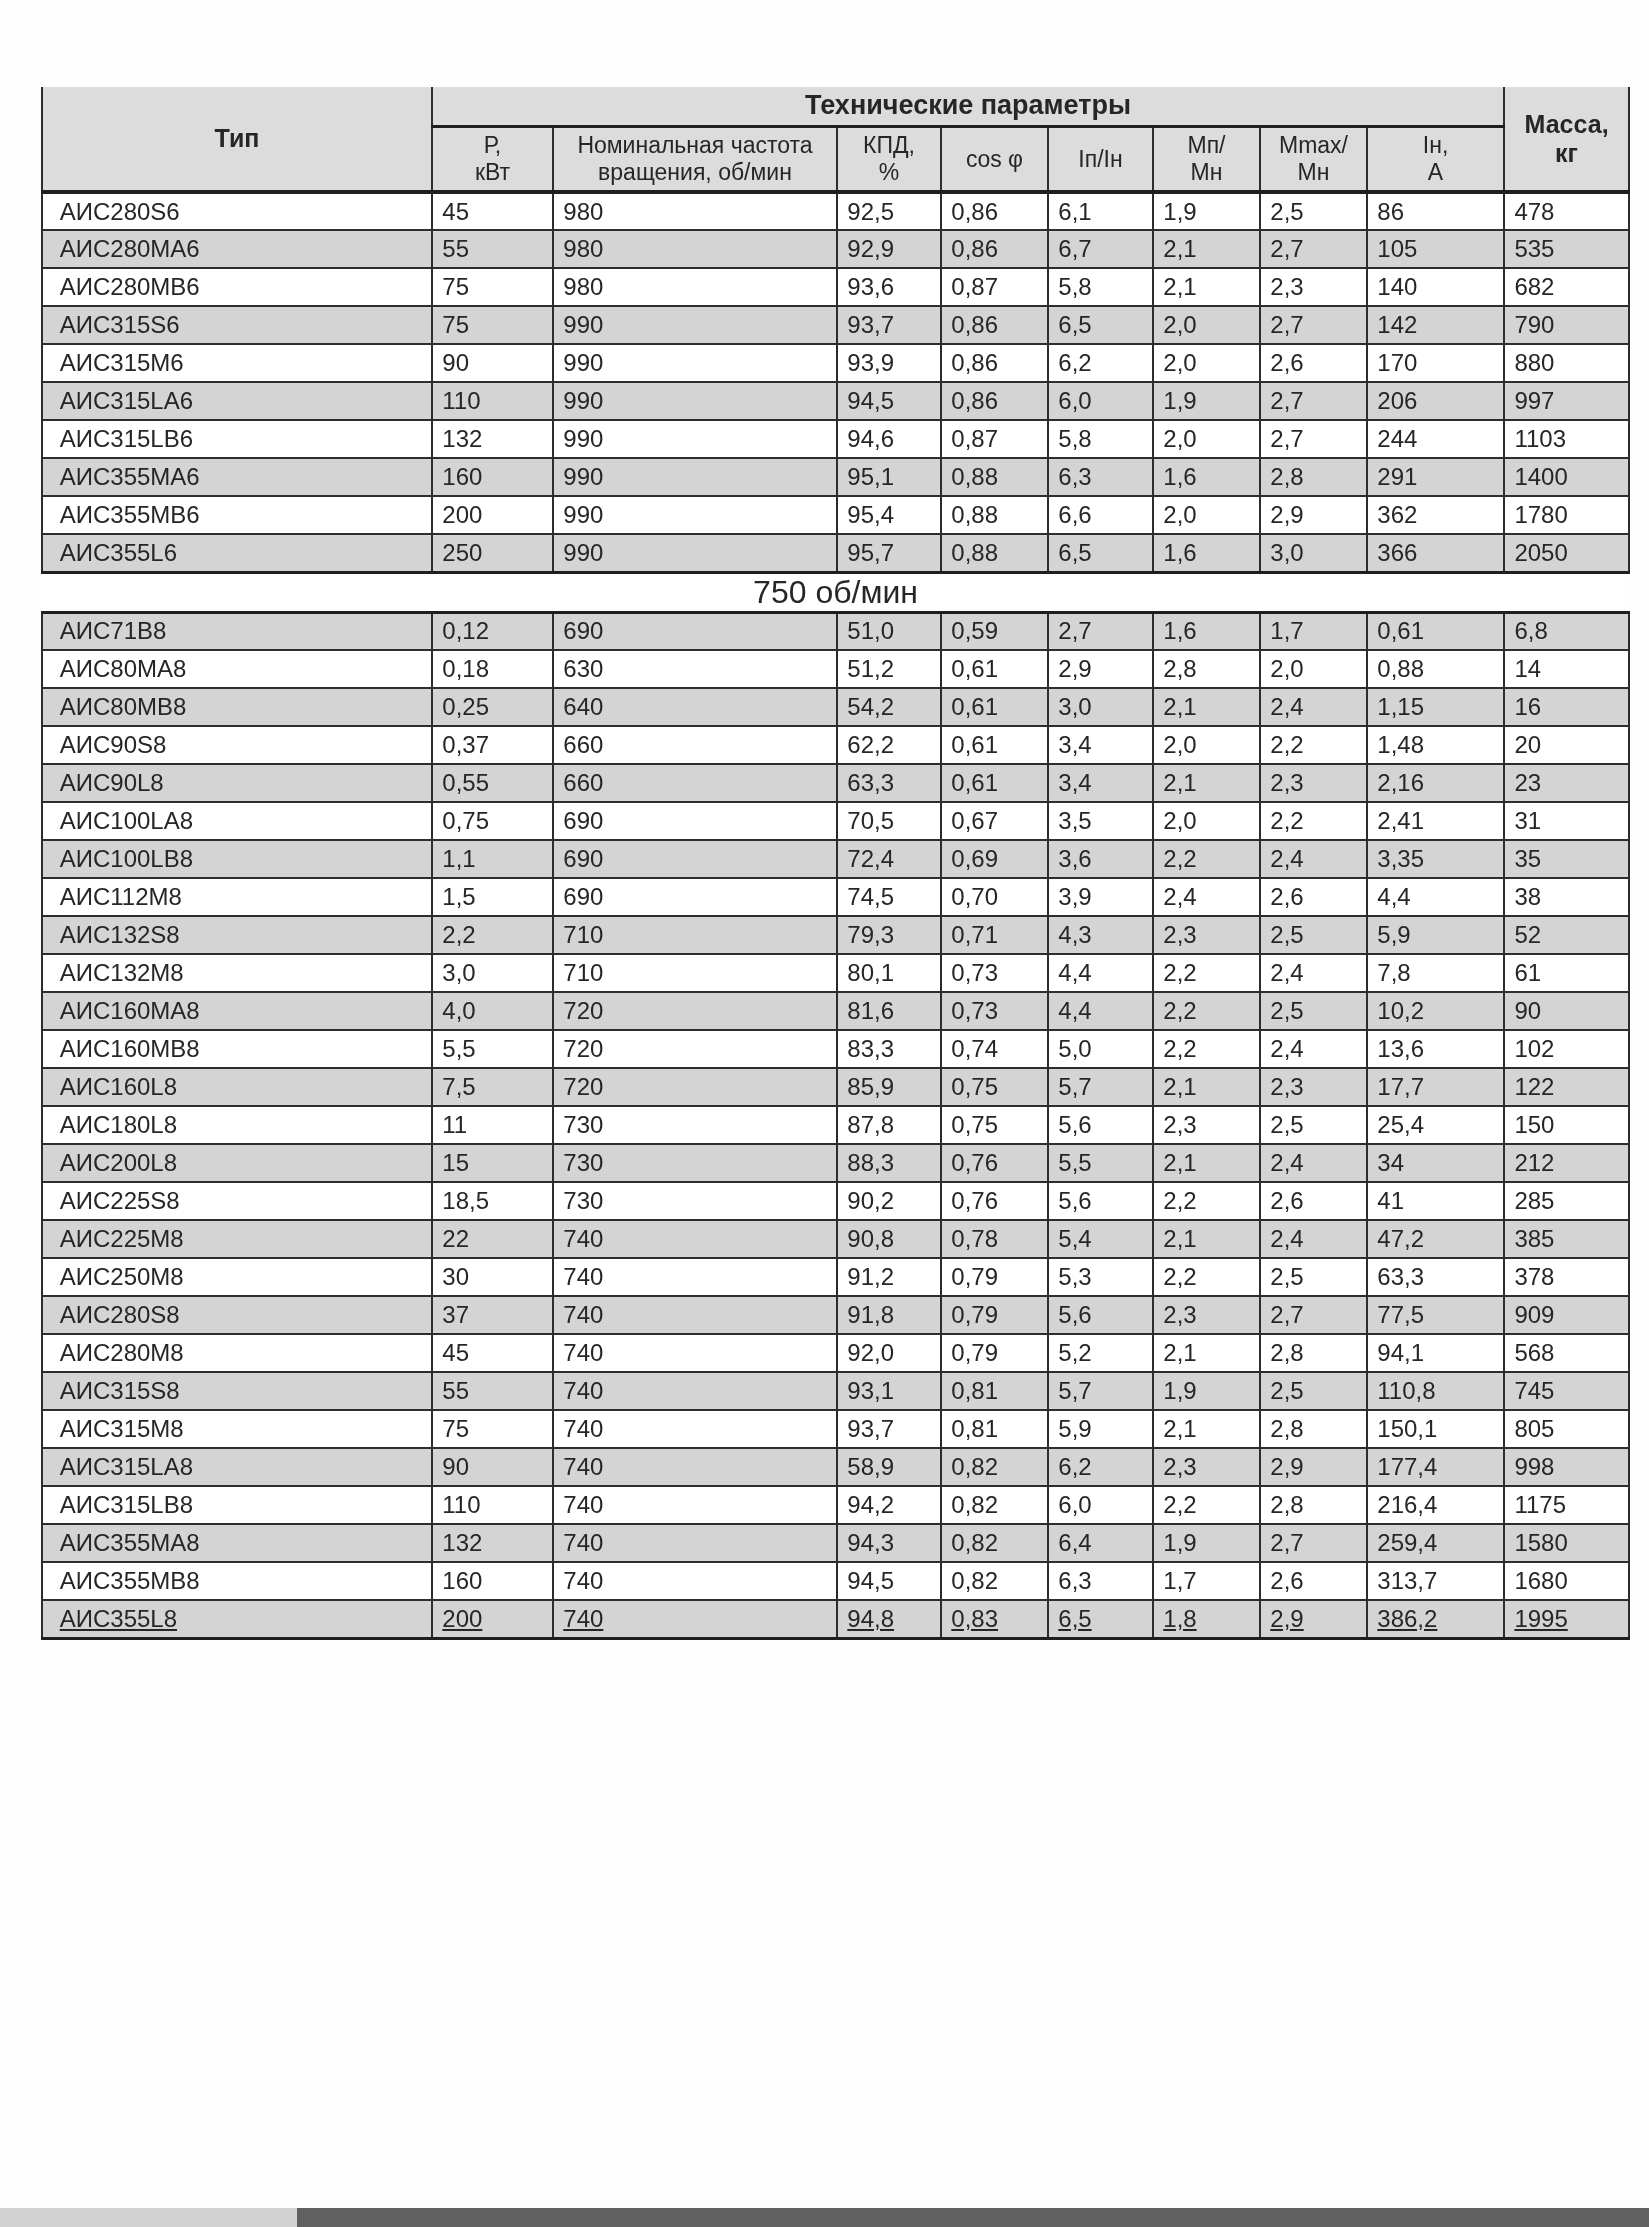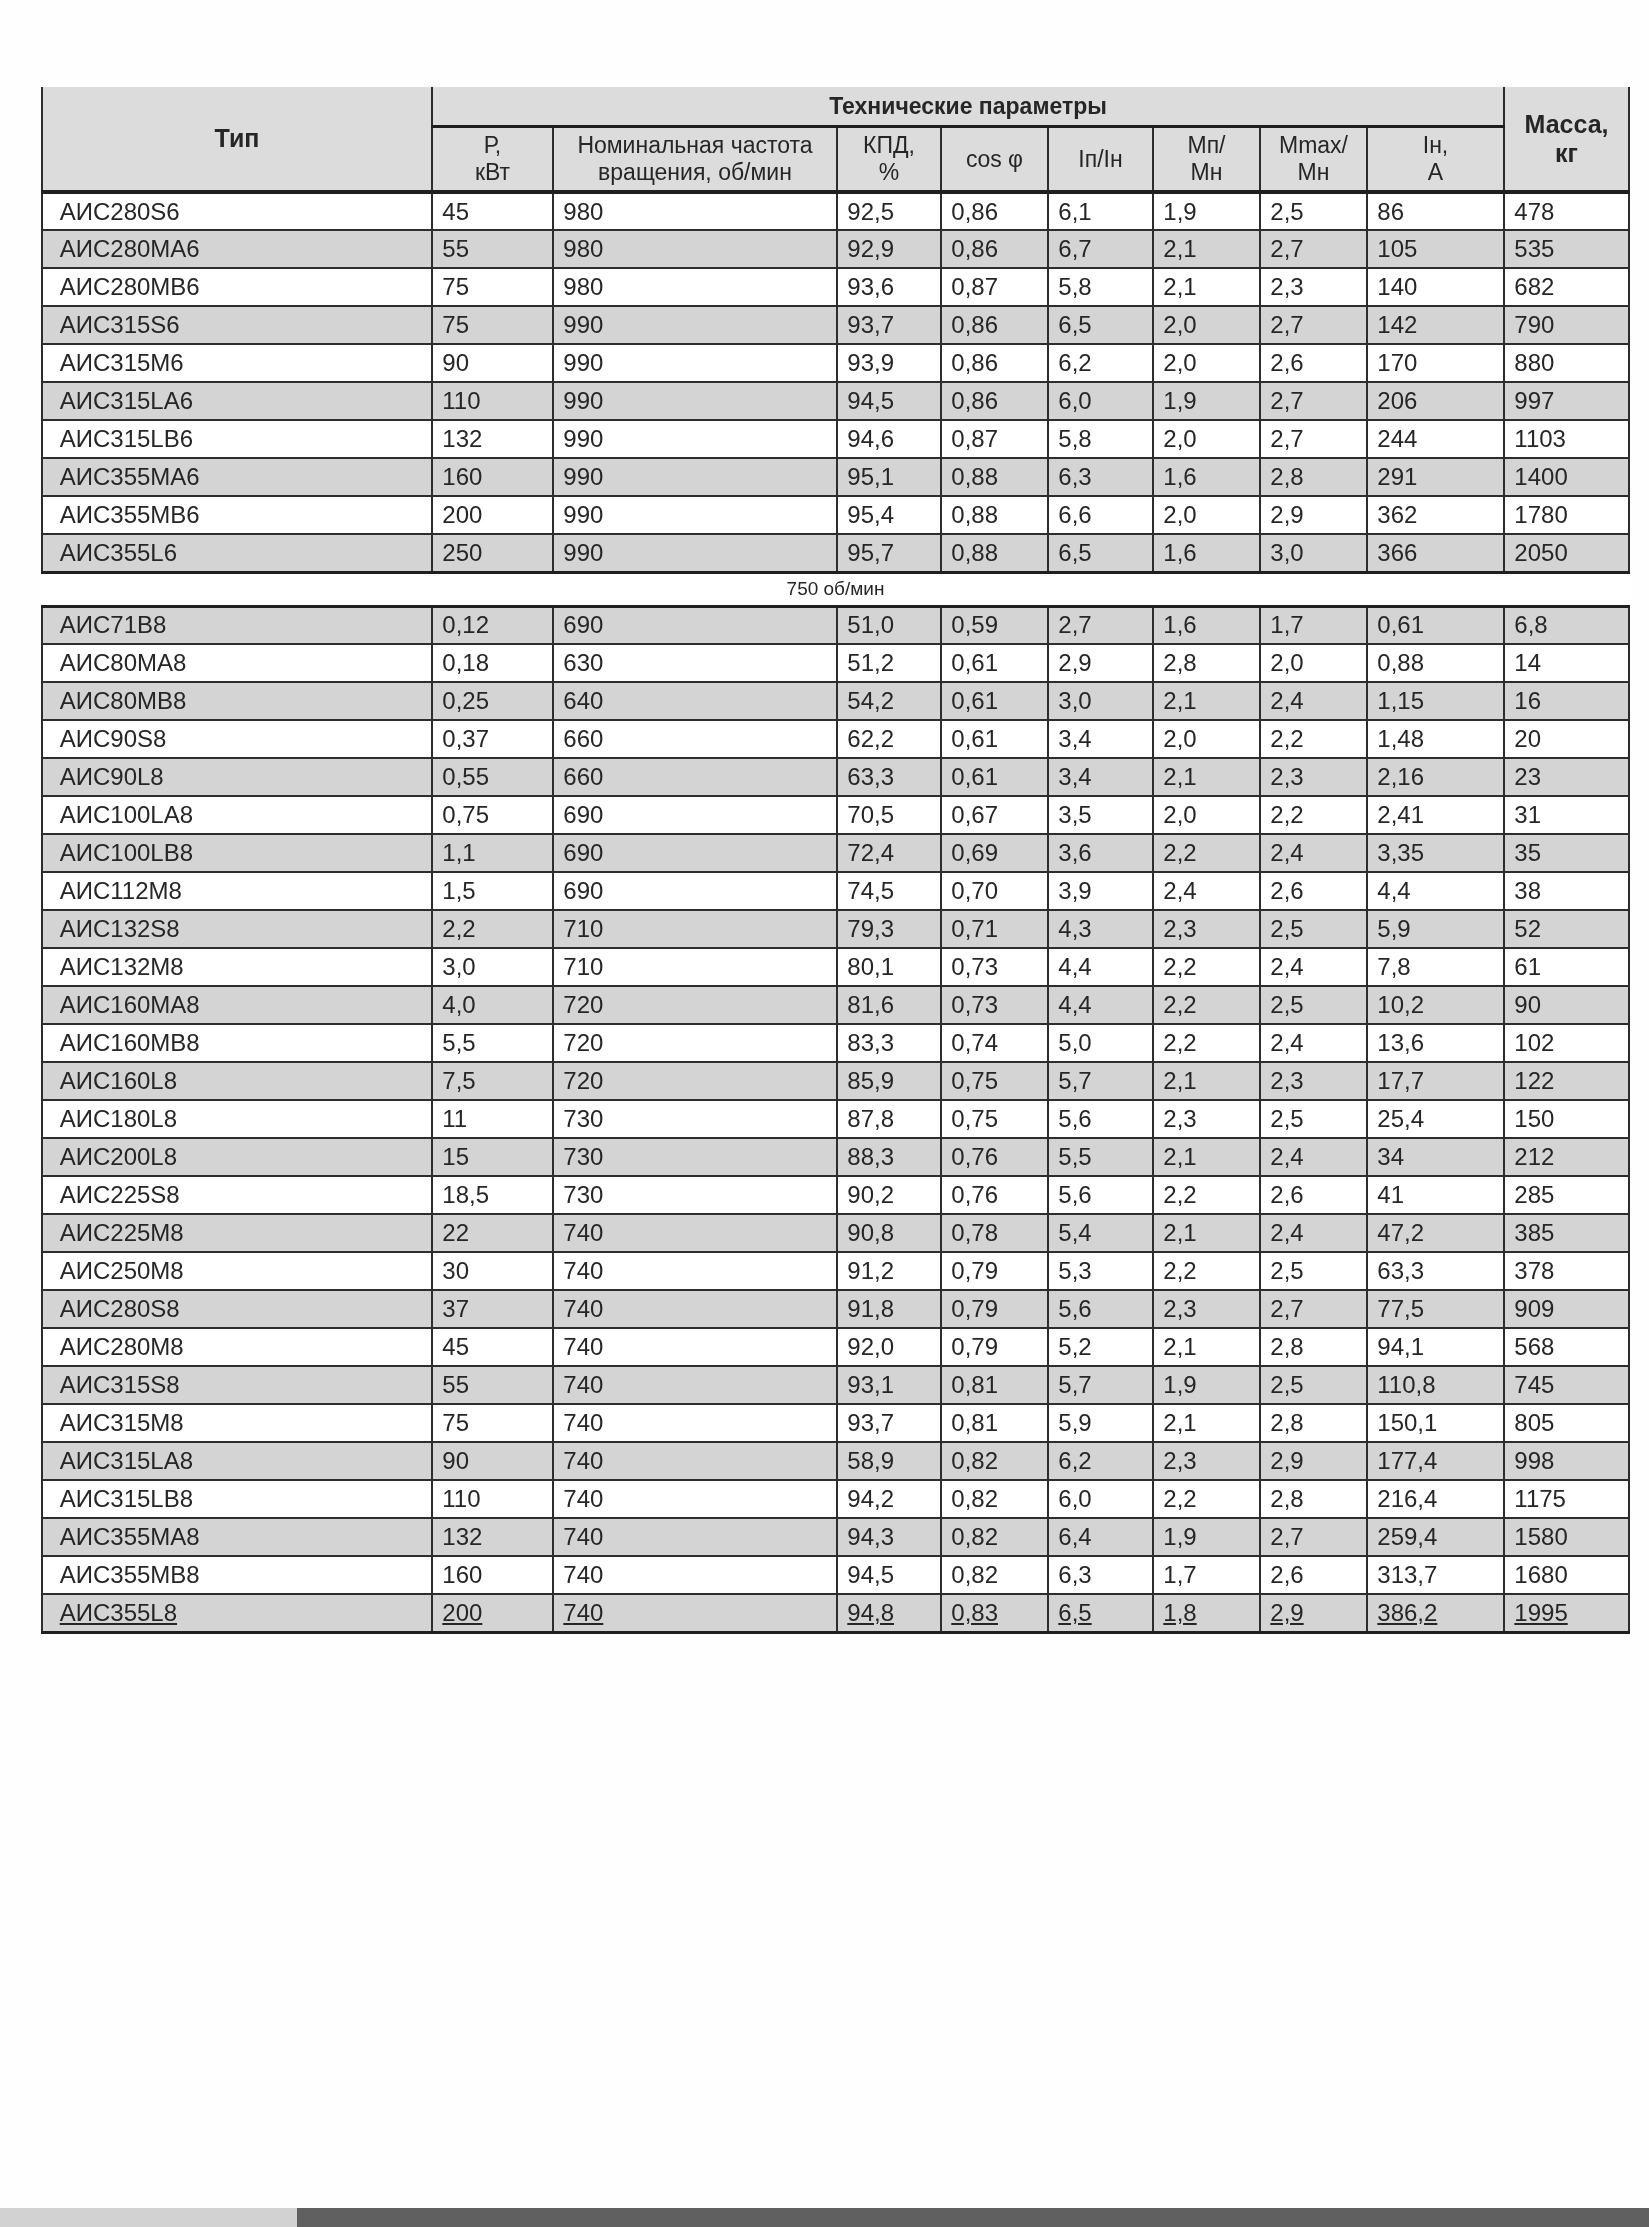--- a/index.html
+++ b/index.html
@@ -25,21 +25,21 @@
     background: #dcdcdc;
     vertical-align: middle;
     text-align: center;
     border-left: 2px solid #2d2d2d;
     border-right: 2px solid #2d2d2d;
     white-space: pre-line;
     line-height: 1.15;
   }
   th.th-group {
     height: 39px;
-    font-size: 23px;
+    font-size: 27px;
     font-weight: bold;
     border-bottom: 3.3px solid #1f1f1f;
   }
   th.th-type, th.th-mass {
     font-size: 25px;
     font-weight: bold;
     border-bottom: 4px solid #1f1f1f;
   }
   tr.h2 th {
     height: 66px;
@@ -65,21 +65,21 @@
   tbody tr.shaded td { background: #d4d4d4; }
   tbody tr.separator-row td {
     background: #ffffff;
     border-left: none;
     border-right: none;
     border-top: 3.3px solid #1f1f1f;
     border-bottom: 3.3px solid #1f1f1f;
     height: 34px;
     text-align: center;
     padding: 0;
-    font-size: 19px;
+    font-size: 32px;
   }
   tbody tr.last-row td { border-bottom: 3.3px solid #1f1f1f; text-decoration: underline; }
   .footer-bar {
     position: absolute;
     left: 0;
     top: 2208px;
     width: 1649px;
     height: 19.3px;
   }
   .footer-left {

